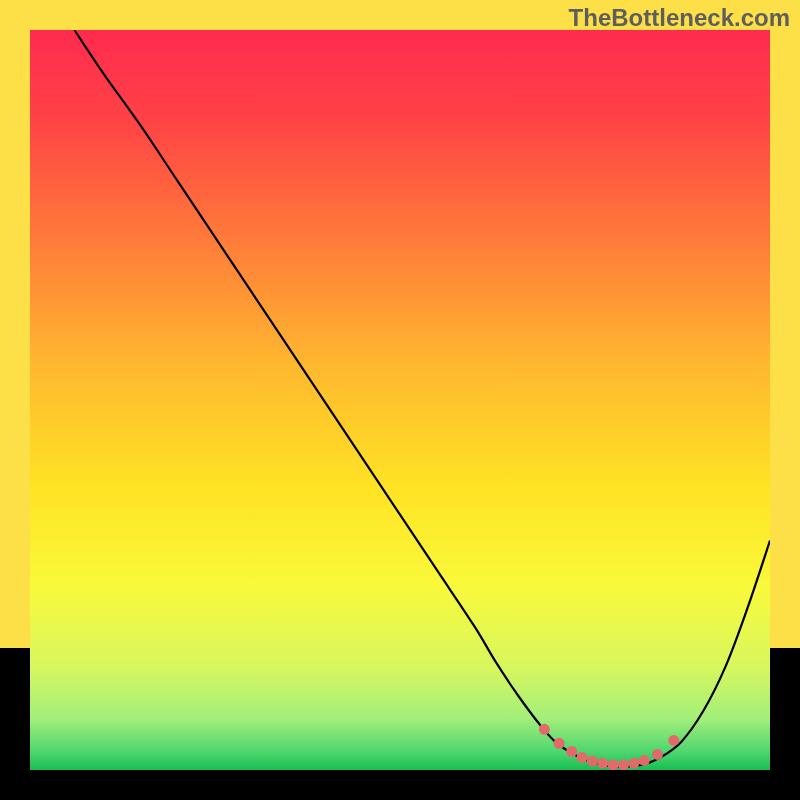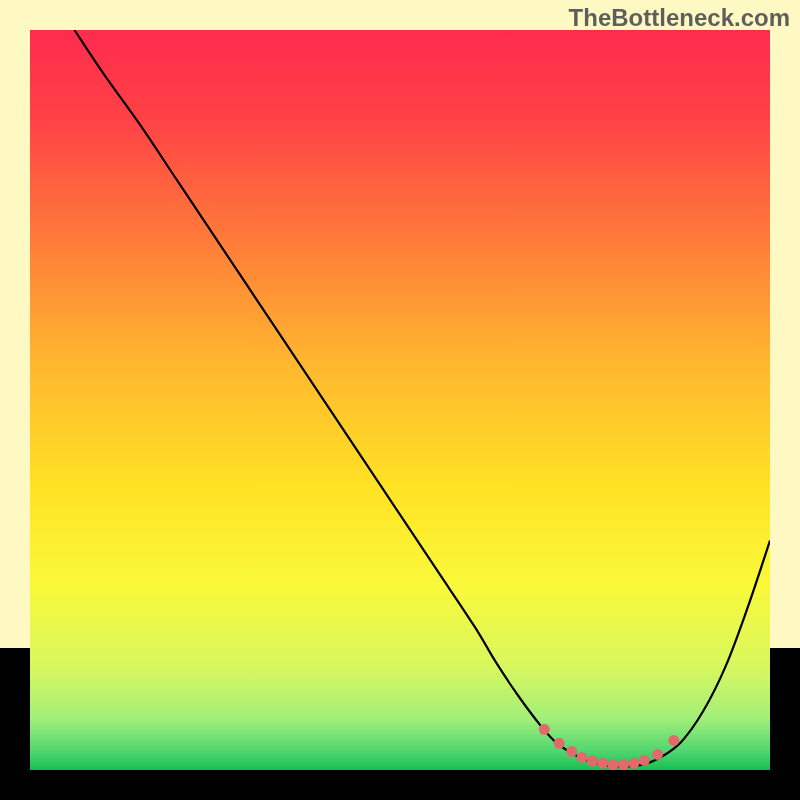--- a/index.html
+++ b/index.html
@@ -1,21 +1,21 @@
 <!DOCTYPE html>
 <html><head>
 <meta charset="utf-8">
 <style>
   * { margin: 0; padding: 0; box-sizing: border-box; }
   html, body { width: 800px; height: 800px; overflow: hidden; background: #000; }
   .frame {
     position: relative;
     width: 800px;
     height: 648px;
-    background: #fef9c3;
+    background: #fde047;
   }
   .watermark {
     position: absolute;
     top: 4px;
     right: 10px;
     font-family: Arial, Helvetica, sans-serif;
     font-size: 24px;
     font-weight: bold;
     color: #5e5e5e;
     z-index: 10;

